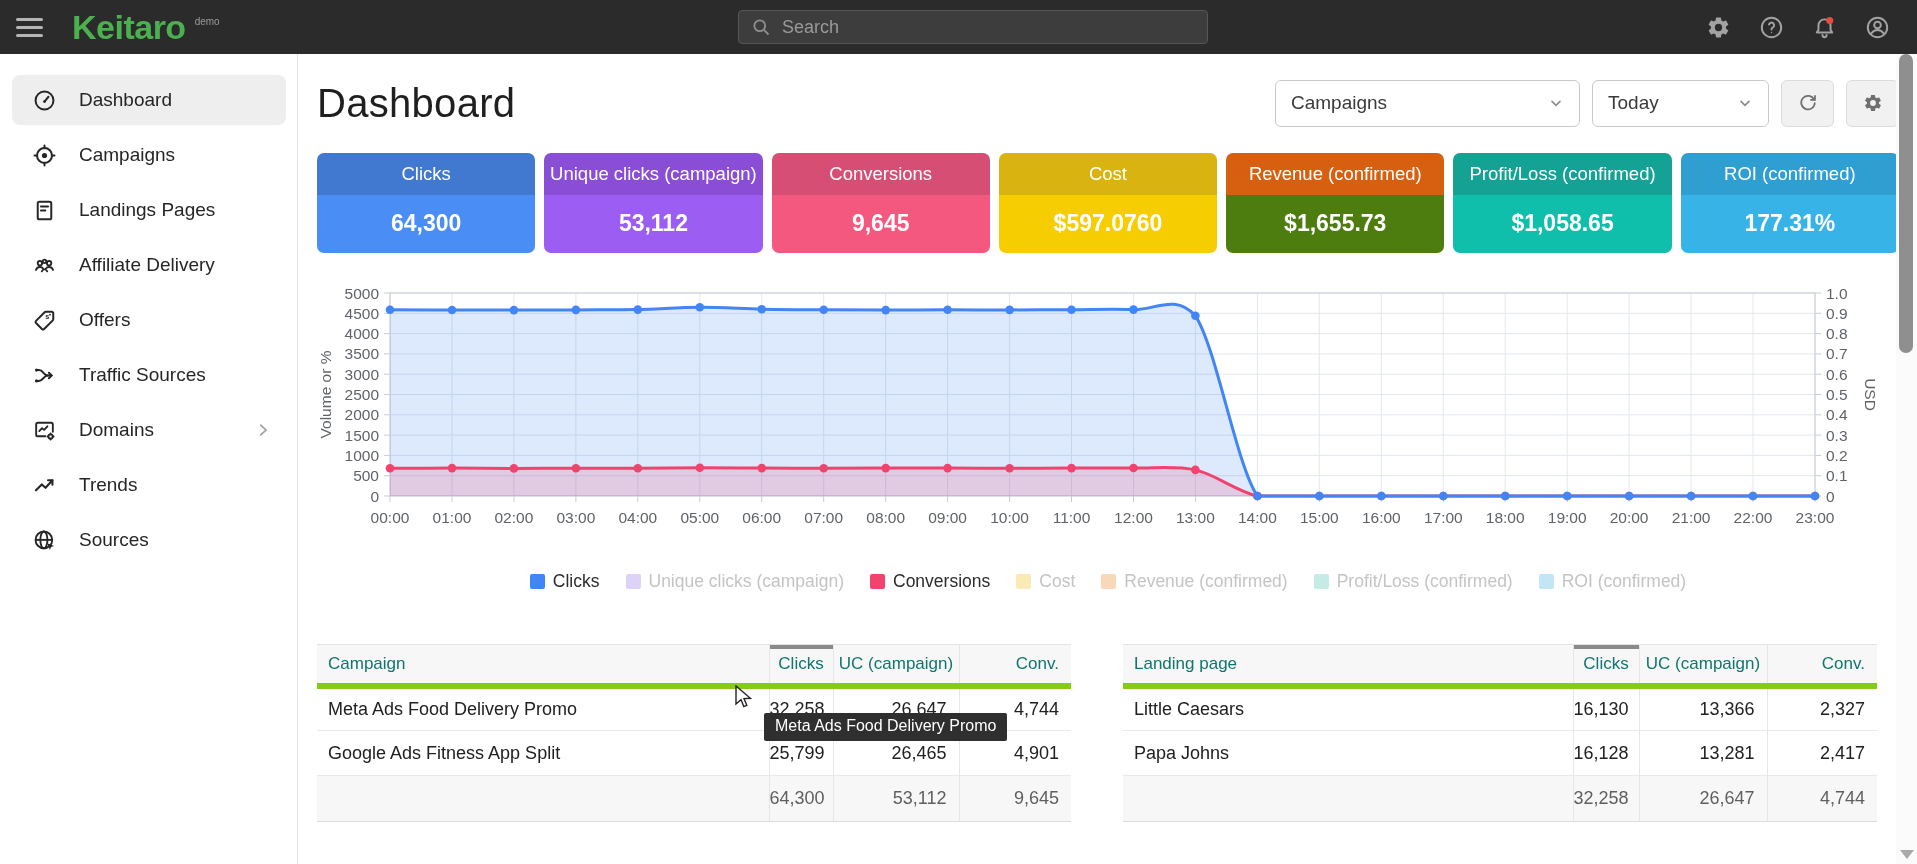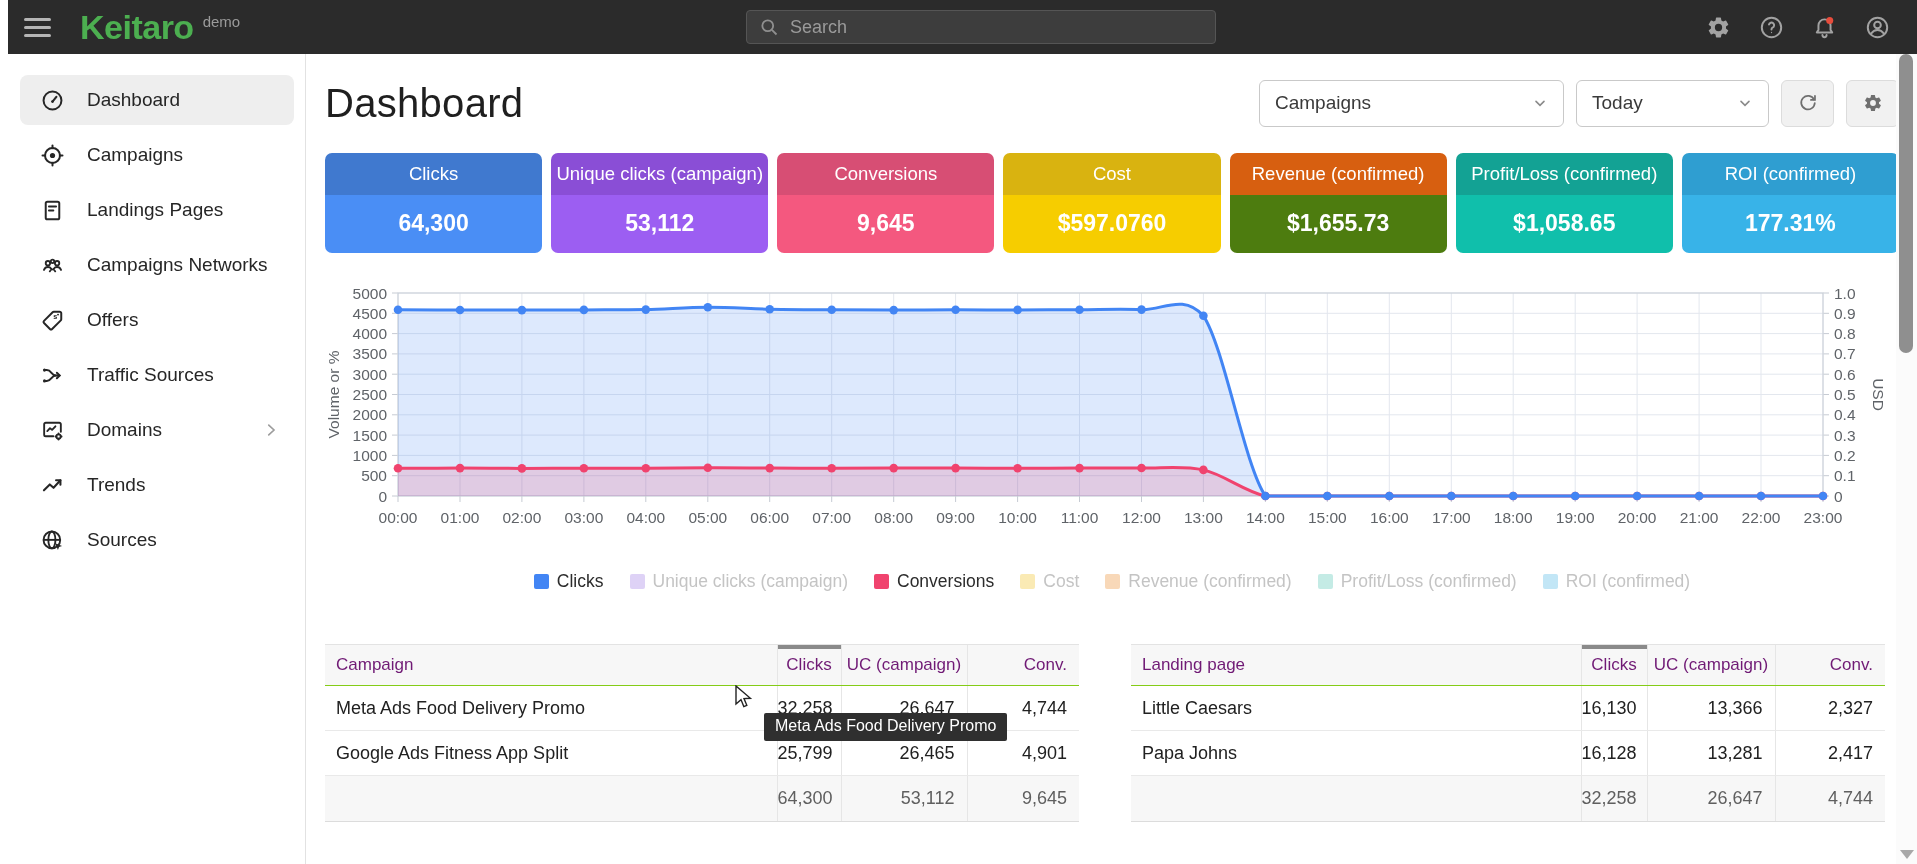--- a/index.html
+++ b/index.html
@@ -1,25 +1,25 @@
 <!DOCTYPE html>
 <html><head>
 <meta charset="utf-8">
 <style>
   * { box-sizing: border-box; margin: 0; padding: 0; }
   html,body { width:1917px; height:864px; }
   body { font-family:"Liberation Sans", sans-serif; background:#fff; overflow:hidden; }
-  .screen { position:relative; width:1917px; height:864px; background:#fff; overflow:hidden;padding-left:8px; }
+  .screen { position:relative; width:1917px; height:864px; background:#fff; overflow:hidden; }
 
   
   .topbar { position:relative; height:54px; background:#2b2b2b; display:flex; align-items:center; z-index:5; }
   .hamburger { width:27px; height:19px; margin-left:16px; display:flex; flex-direction:column; justify-content:space-between; cursor:pointer; }
   .hamburger span { display:block; height:3px; border-radius:2px; background:#b5b5b5; }
   .logo { margin-left:29px; font-size:34px; font-weight:800; color:#4caf50; letter-spacing:-0.5px; cursor:pointer; }
-  .logo-badge { margin-left:9px; font-size:15px; color:#9b9b9b; transform:translateY(-6px); }
+  .logo-badge { margin-left:9px; font-size:10px; color:#9b9b9b; transform:translateY(-6px); }
   .search-box { position:absolute; left:738px; top:10px; width:470px; height:34px; background:#3d3d3d; border:1px solid #555; border-radius:4px; display:flex; align-items:center; padding:0 12px; }
   .search-box svg { flex:none; }
   .search-box input { flex:1; margin-left:11px; background:transparent; border:none; outline:none; color:#cfcfcf; font-size:18px; font-family:"Liberation Sans",sans-serif; }
   .search-box input::placeholder { color:#9a9a9a; }
   .topbar-icons { position:absolute; right:26px; top:0; height:54px; display:flex; align-items:center; gap:26px; }
   .tb-icon { width:27px; height:27px; color:#a2a2a2; position:relative; cursor:pointer; display:flex; align-items:center; justify-content:center; }
 
   
   .layout { display:flex; height:810px; }
   .sidebar { width:298px; flex:none; border-right:1px solid #e2e2e2; padding-top:21px; background:#fff; }
@@ -30,42 +30,42 @@
 
   .main { flex:1; padding:0 18px 0 19px; position:relative; }
 
   
   .page-header { display:flex; align-items:center; margin-top:24px; height:50px; }
   .page-title { font-size:40px; font-weight:400; color:#1f1f1f; letter-spacing:0.3px; }
   .controls { margin-left:auto; display:flex; align-items:center; gap:12px; }
   .select { height:47px; border:1px solid #c9c9c9; border-radius:6px; background:#fff; display:flex; align-items:center; padding:0 15px; font-size:19px; color:#3a3a3a; cursor:pointer; }
   .select .chev { margin-left:auto; color:#8b8b8b; display:flex; }
   .select.grouping { width:305px; }
-  .select.period { width:193px; }
+  .select.period { width:177px; }
   .icon-btn { width:53px; height:47px; background:#f1f1f1; border:1px solid #dcdcdc; border-radius:6px; display:flex; align-items:center; justify-content:center; color:#6f6f6f; cursor:pointer; }
 
   
   .kpi-row { display:flex; gap:9px; margin-top:25px; }
   .kpi { flex:1; border-radius:7px; overflow:hidden; color:#fff; text-align:center; cursor:pointer; }
   .kpi-head { font-size:18.5px; padding:10px 2px; white-space:nowrap; }
   .kpi-val { font-size:23px; font-weight:700; padding:15px 0 16px; }
 
   
   .chart-wrap { margin-top:22px; }
   .chart-wrap svg { display:block; }
   .legend { display:flex; justify-content:center; align-items:center; gap:26px; margin-top:2px; height:24px; }
   .legend-item { display:flex; align-items:center; gap:8px; font-size:17.5px; cursor:pointer; }
   .legend-swatch { width:15px; height:15px; border-radius:2px; flex:none; }
   .legend-item.off { color:#c4c4c4; }
   .legend-item.on { color:#2c2c2c; }
 
   
   .tables { display:flex; gap:52px; margin-top:51px; }
   table.data-table { border-collapse:collapse; table-layout:fixed; width:754px; font-size:18px; color:#212121; }
-  .data-table th { height:41px; background:#f7f7f7; color:#701a75; font-weight:400; font-size:17px; border-top:1px solid #e3e3e3; border-bottom:1px solid #84cc16; position:relative; cursor:pointer; white-space:nowrap; overflow:hidden; }
+  .data-table th { height:41px; background:#f7f7f7; color:#0f766e; font-weight:400; font-size:17px; border-top:1px solid #e3e3e3; border-bottom:6px solid #84cc16; position:relative; cursor:pointer; white-space:nowrap; overflow:hidden; }
   .data-table th.sorted::before { content:""; position:absolute; top:0; left:0; right:0; height:4px; background:#8a8a8a; }
   .data-table td { height:45px; border-bottom:1px solid #e9e9e9; background:#fff; white-space:nowrap; overflow:hidden; }
   .data-table .num { border-left:1px solid #e6e6e6; }
   .data-table tfoot td { background:#f7f7f7; color:#5f5f5f; height:46px; border-bottom:1px solid #dcdcdc; }
   .al { text-align:left; padding-left:11px; }
   .ac { text-align:center; }
   .ar { text-align:right; padding-right:12px; }
 
   
   .tooltip { position:absolute; left:764px; top:713px; background:#2f2f2f; color:#fff; font-size:16px; padding:4px 11px 6px; border-radius:2px; white-space:nowrap; z-index:20; }
@@ -165,21 +165,21 @@
           <span class="side-icon">
             <svg width="25" height="25" viewBox="0 0 24 24" fill="none" stroke="currentColor" stroke-width="1.8" stroke-linecap="round">
               <circle cx="7.6" cy="9.8" r="2.1"></circle>
               <circle cx="16.4" cy="9.8" r="2.1"></circle>
               <circle cx="12" cy="8" r="1.7"></circle>
               <path d="M3.8 16.3c.8-1.9 2.2-2.8 3.8-2.8 1.3 0 2.4.5 3.2 1.6"></path>
               <path d="M20.2 16.3c-.8-1.9-2.2-2.8-3.8-2.8-1.3 0-2.4.5-3.2 1.6"></path>
               <path d="M9.4 17.6c.6-1.3 1.5-1.9 2.6-1.9s2 .6 2.6 1.9"></path>
             </svg>
           </span>
-          <span>Campaigns Networks</span>
+          <span>Affiliate Delivery</span>
         </div>
         <div class="side-item">
           <span class="side-icon">
             <svg width="25" height="25" viewBox="0 0 24 24" fill="none" stroke="currentColor" stroke-width="1.9" stroke-linejoin="round">
               <path d="M13.2 3.6h5.7a1.5 1.5 0 0 1 1.5 1.5v5.7a1.5 1.5 0 0 1-.44 1.06l-8.3 8.3a1.5 1.5 0 0 1-2.12 0l-5.7-5.7a1.5 1.5 0 0 1 0-2.12l8.3-8.3a1.5 1.5 0 0 1 1.06-.44z"></path>
               <text x="14.6" y="10.4" font-size="7" font-weight="bold" fill="currentColor" stroke="none" text-anchor="middle">s</text>
               <circle cx="17.3" cy="6.3" r="0.9" fill="currentColor" stroke="none"></circle>
             </svg>
           </span>
           <span>Offers</span>

